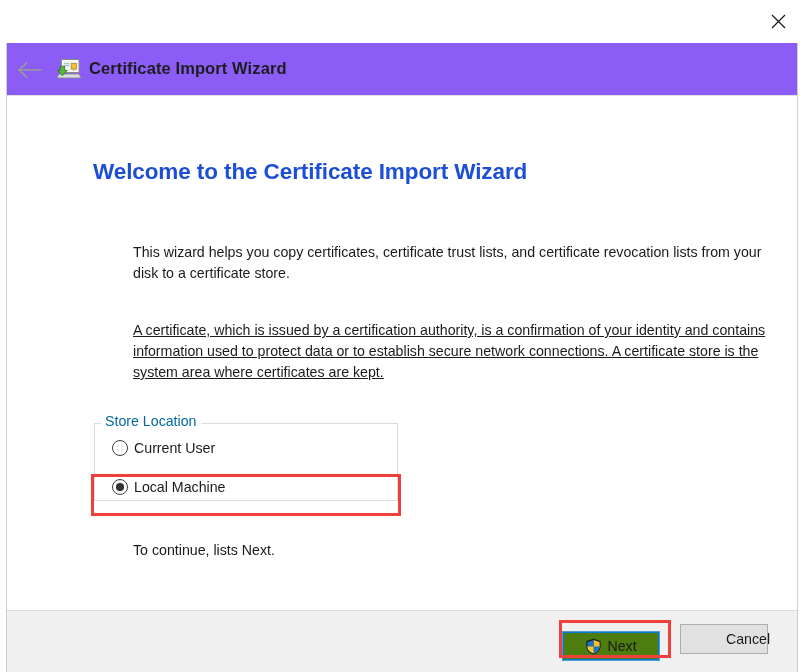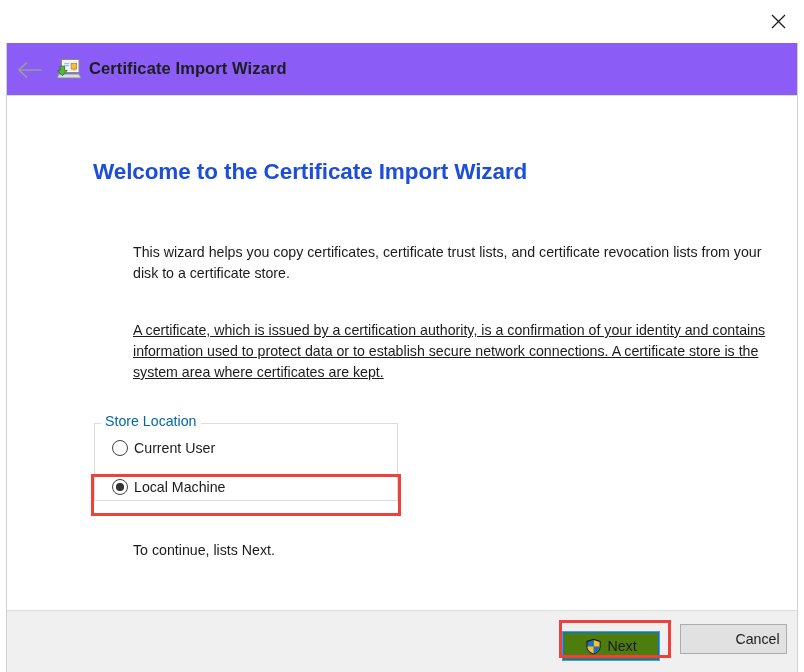--- a/index.html
+++ b/index.html
@@ -260,21 +260,21 @@
   .btn-next .shield {
     width: 17px;
     height: 17px;
     margin-right: 5px;
     flex: 0 0 auto;
   }
   .btn-next .shield svg { display: block; }
   .btn-cancel {
     left: 680px;
     top: 624px;
-    width: 107px;
+    width: 88px;
     padding-left: 48px;
   }
 </style>
 </head>
 <body>
 
 <div id="window">
 
   <div class="caption-bar">
     <div class="close-button">

